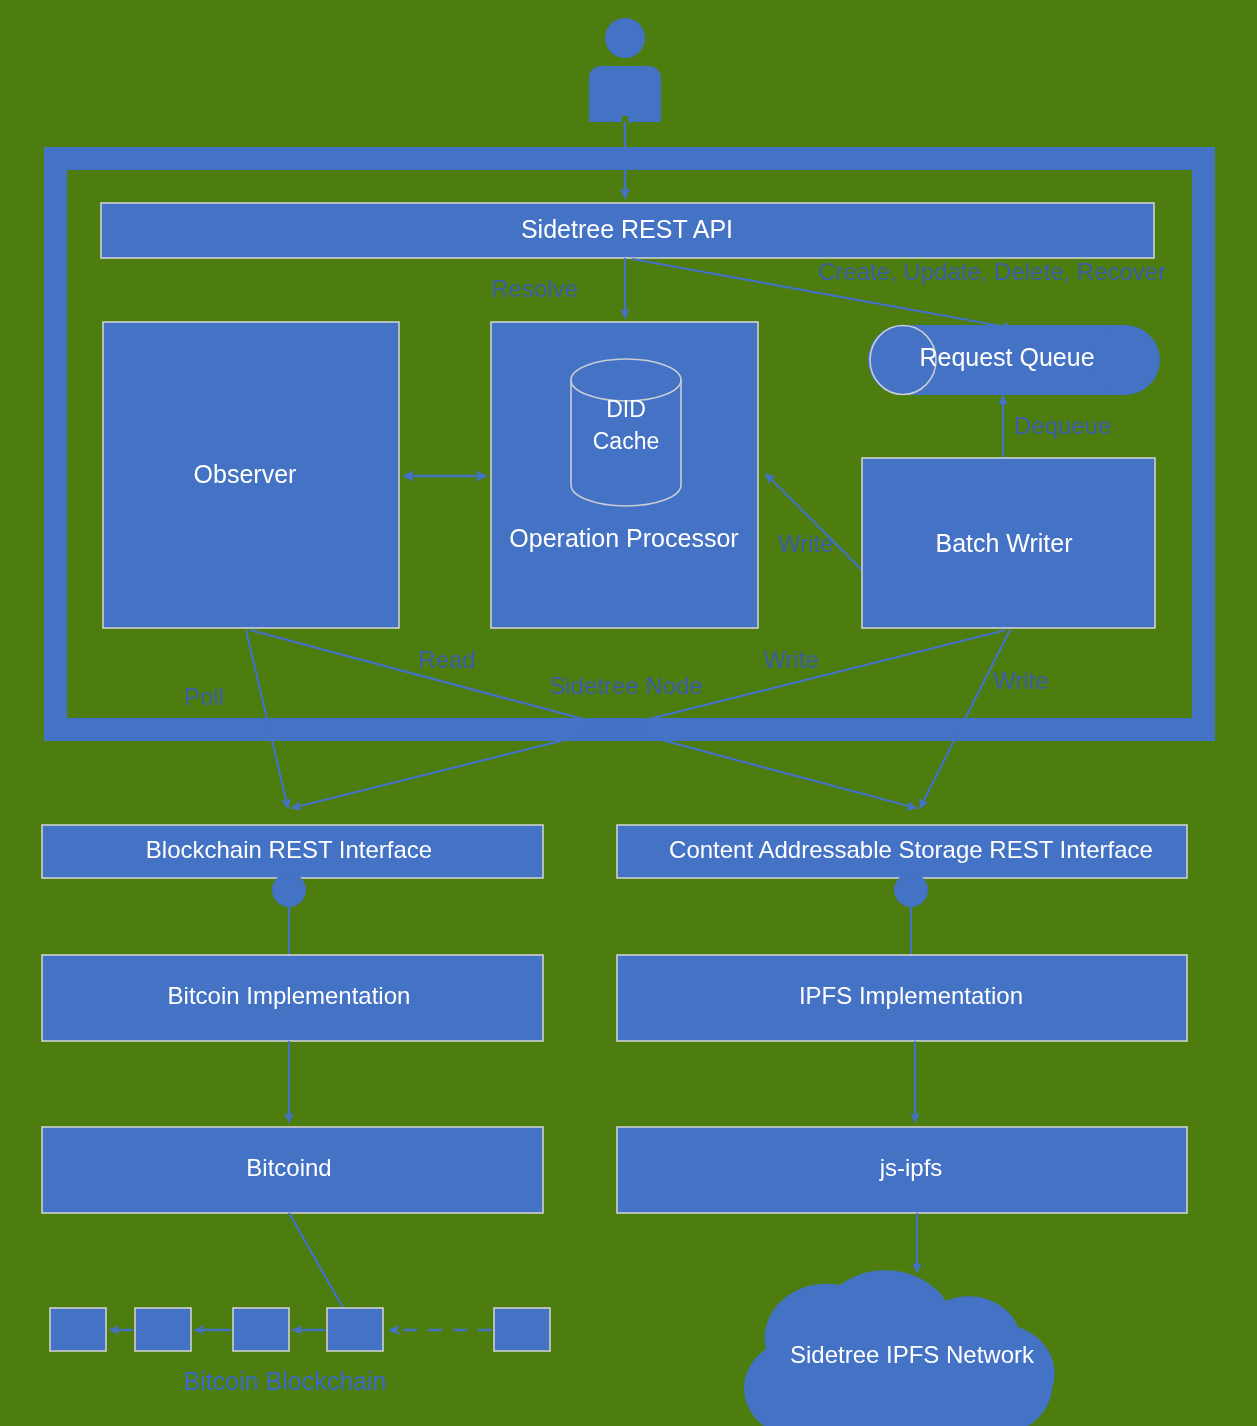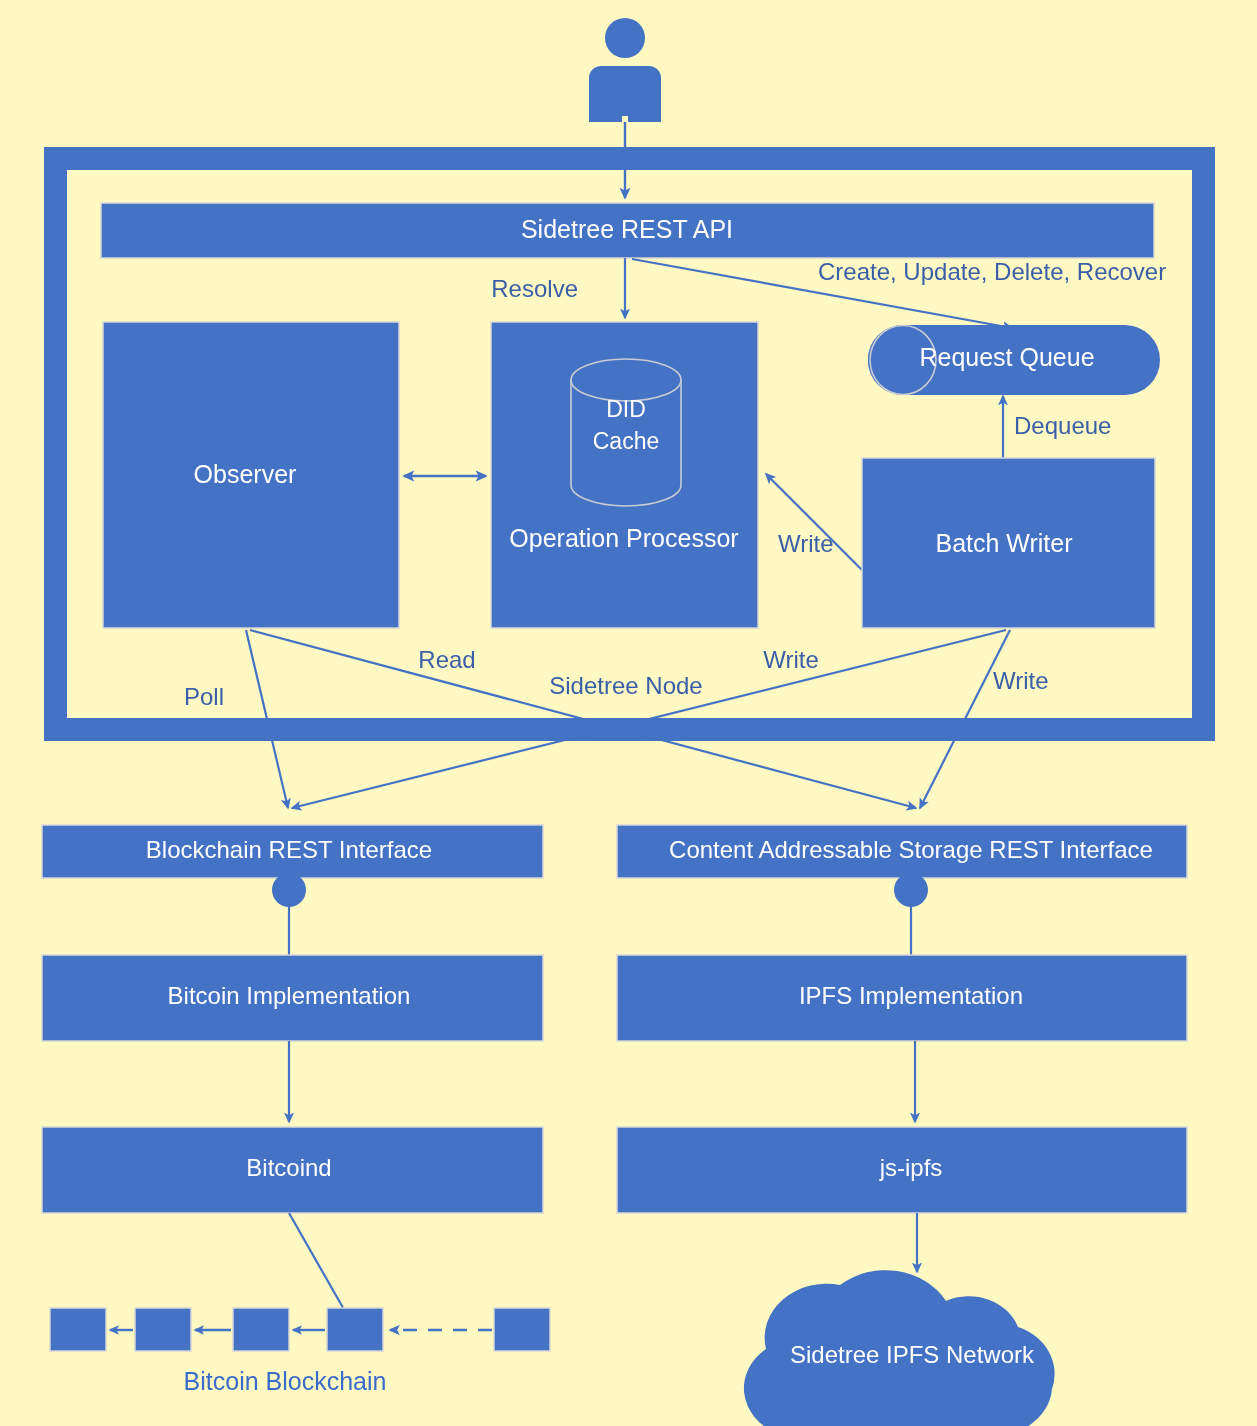--- a/index.html
+++ b/index.html
@@ -8,21 +8,21 @@
     padding: 0;
     background: #ffffff;
   }
   body {
     font-family: "Liberation Sans", sans-serif;
   }
   #diagram-root {
     position: relative;
     width: 1257px;
     height: 1426px;
-    background: #fef9c3;
+    background: #4d7c0f;
     overflow: hidden;
   }
   svg.diagram {
     display: block;
     width: 1257px;
     height: 1426px;
   }
   text {
     font-family: "Liberation Sans", sans-serif;
     dominant-baseline: middle;

